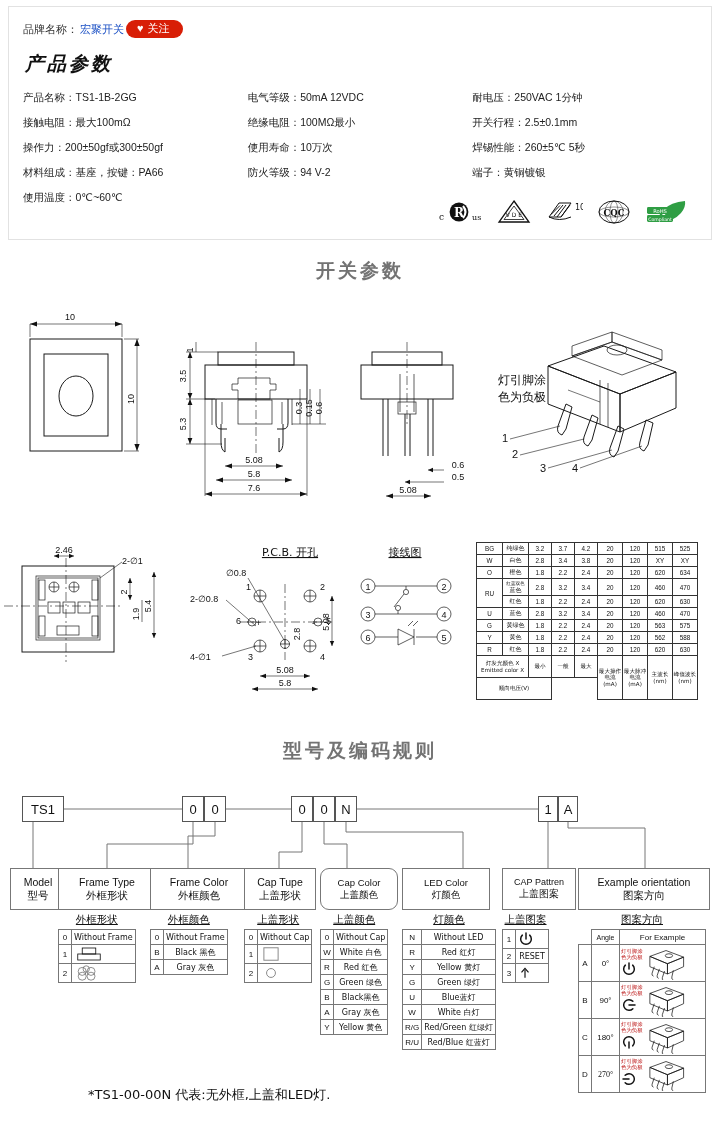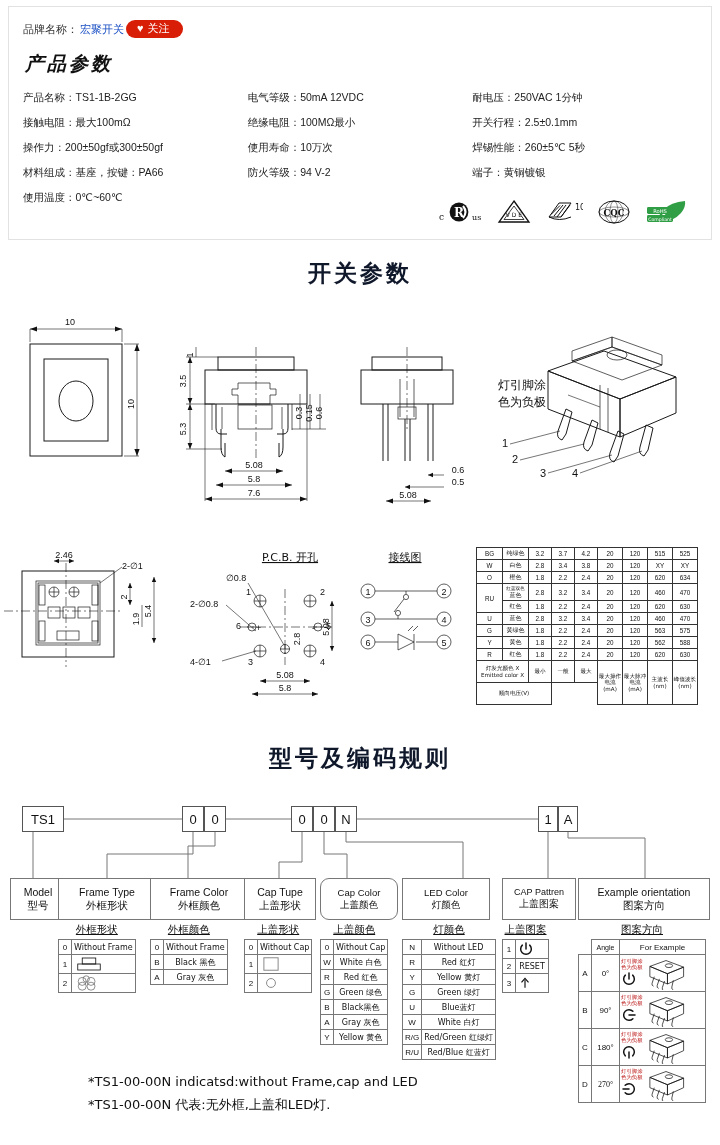--- a/index.html
+++ b/index.html
@@ -38,22 +38,22 @@
   }
 
   .spec-grid { display:grid; grid-template-columns:1fr 1fr 1fr; row-gap:11px; }
   .spec-cell { font-size:10.5px; color:#222; white-space:nowrap; }
 
   .cert-row { display:flex; align-items:center; gap:14px; margin-top:6px; justify-content:flex-end; padding-right:8px;}
   .cert { height:30px; display:flex; align-items:center; }
 
   
   .heading-cn {
-    text-align:center; font-size:23px; font-weight:bold;
-    letter-spacing:3px; color:#0f172a;
+    text-align:center; font-size:19px; font-weight:bold;
+    letter-spacing:3px; color:#737373;
     font-family:"DejaVu Sans","Liberation Sans",sans-serif;
   }
 
   
   .draw-wrap { position:relative; }
   svg { display:block; }
   .ln { stroke:#1a1a1a; fill:none; stroke-width:1; }
   .ln-thin { stroke:#1a1a1a; fill:none; stroke-width:0.7; }
   .dim { stroke:#1a1a1a; fill:none; stroke-width:0.6; }
   .ctr { stroke:#1a1a1a; fill:none; stroke-width:0.6; stroke-dasharray:9 3 2 3; }
@@ -934,15 +934,14 @@
                 <path d="M21 31 l-3 9 q-1 3 2 4"></path>
                 <path d="M28 34 l-3 9 q-1 3 2 4"></path>
                 <path d="M40 33 l-2 9 q-1 3 2 4"></path>
               </svg>
             </div>
           </td>
         </tr>
       </tbody>
     </table>
 
-  <div class="note" style="left:88px; top:300px;">*TS1-00-00N indicatsd:without Frame,cap and LED</div>
   <div class="note" style="left:88px; top:322px;">*TS1-00-00N 代表:无外框,上盖和LED灯.</div>
 </div>
 
 </body></html>

